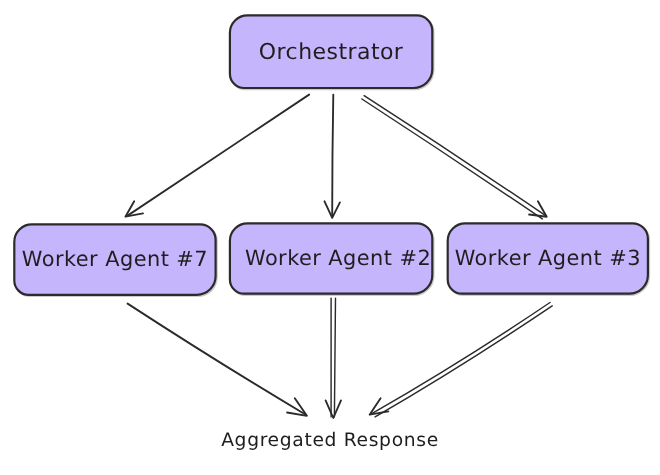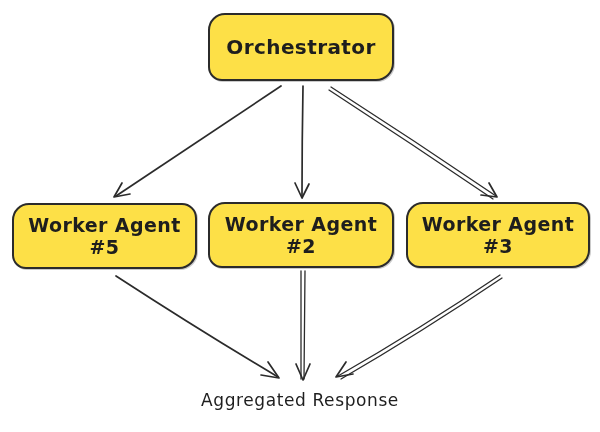--- a/index.html
+++ b/index.html
@@ -19,30 +19,29 @@
   .edges-layer {
     position: absolute;
     left: 0;
     top: 0;
     width: 600px;
     height: 432px;
   }
   .node {
     position: absolute;
     box-sizing: border-box;
-    background: #fde047;
+    background: #c4b5fd;
     border: 2px solid #2b2b2b;
     border-radius: 17px 15px 18px 14px;
     box-shadow: 1px 1px 0 rgba(43,43,43,0.25);
     display: flex;
     align-items: center;
     justify-content: center;
     text-align: center;
     letter-spacing: 0.4px;
-    font-weight: bold;
   }
   .node-orchestrator {
     left: 208px;
     top: 13px;
     width: 186px;
     height: 68px;
     font-size: 20px;
   }
   .node-worker1 {
     left: 12px;
@@ -50,20 +49,21 @@
     width: 185px;
     height: 66px;
     font-size: 19px;
   }
   .node-worker2 {
     left: 208px;
     top: 202px;
     width: 186px;
     height: 66px;
     font-size: 19px;
+    justify-content: flex-end;
   }
   .node-worker3 {
     left: 406px;
     top: 202px;
     width: 184px;
     height: 66px;
     font-size: 19px;
   }
   .output-label {
     position: absolute;
@@ -125,21 +125,21 @@
       <path class="edge edge-thin" d="M 502 278 Q 422 332 341 379"></path>
       <path class="edge" d="M 353 374 L 336 377 L 346 362"></path>
     </g>
   </svg>
 
   <div class="node node-orchestrator">
     <span>Orchestrator</span>
   </div>
 
   <div class="node node-worker1">
-    <span>Worker Agent #5</span>
+    <span>Worker Agent #7</span>
   </div>
 
   <div class="node node-worker2">
     <span>Worker Agent #2</span>
   </div>
 
   <div class="node node-worker3">
     <span>Worker Agent #3</span>
   </div>
 

